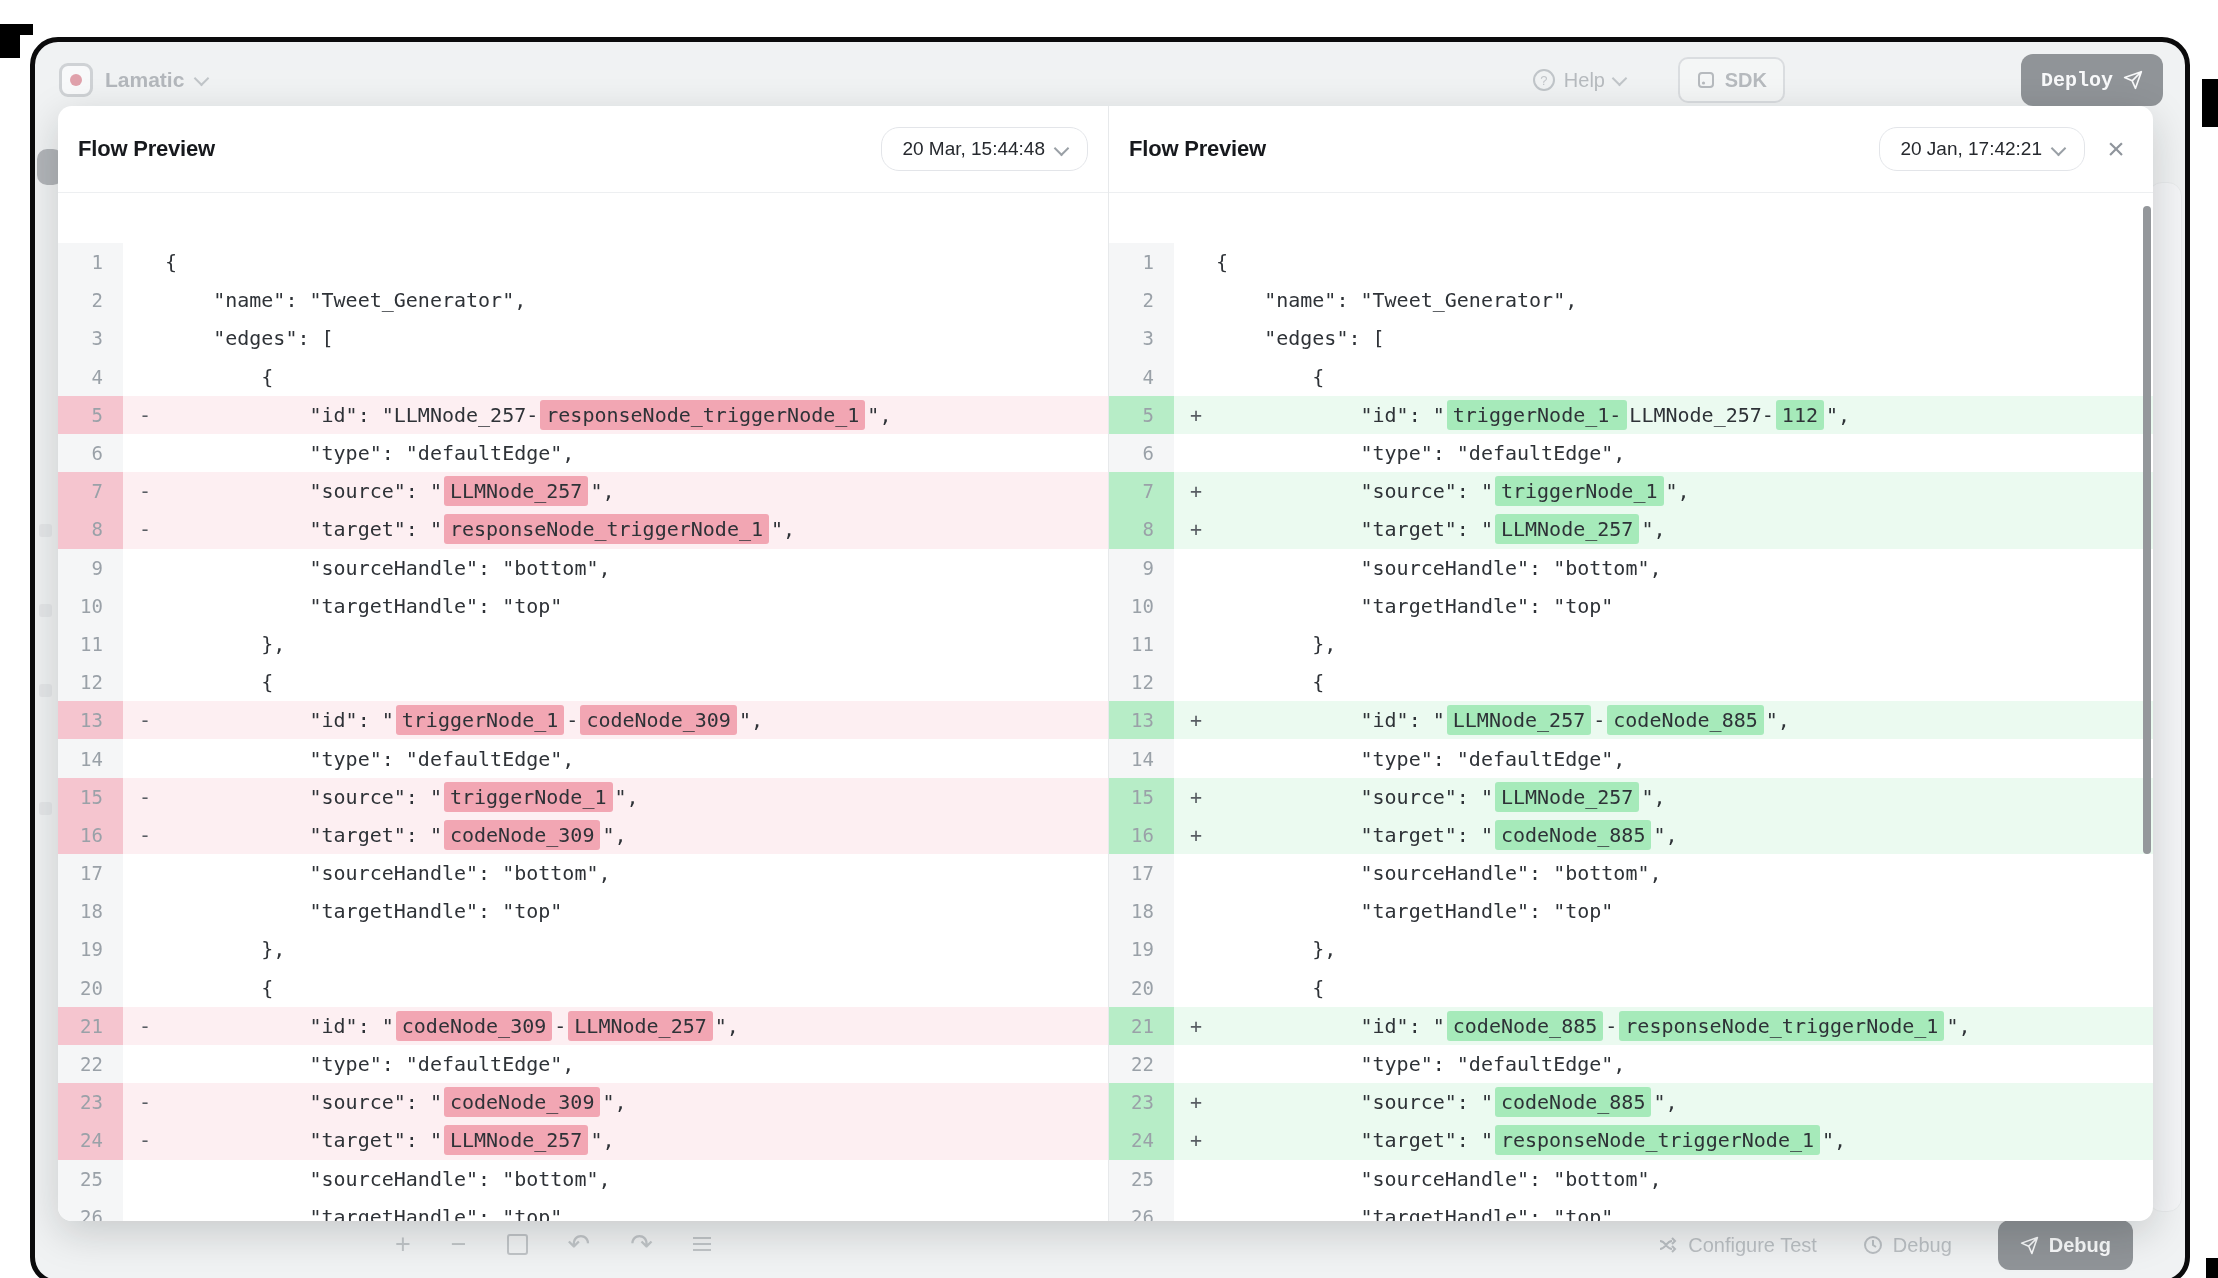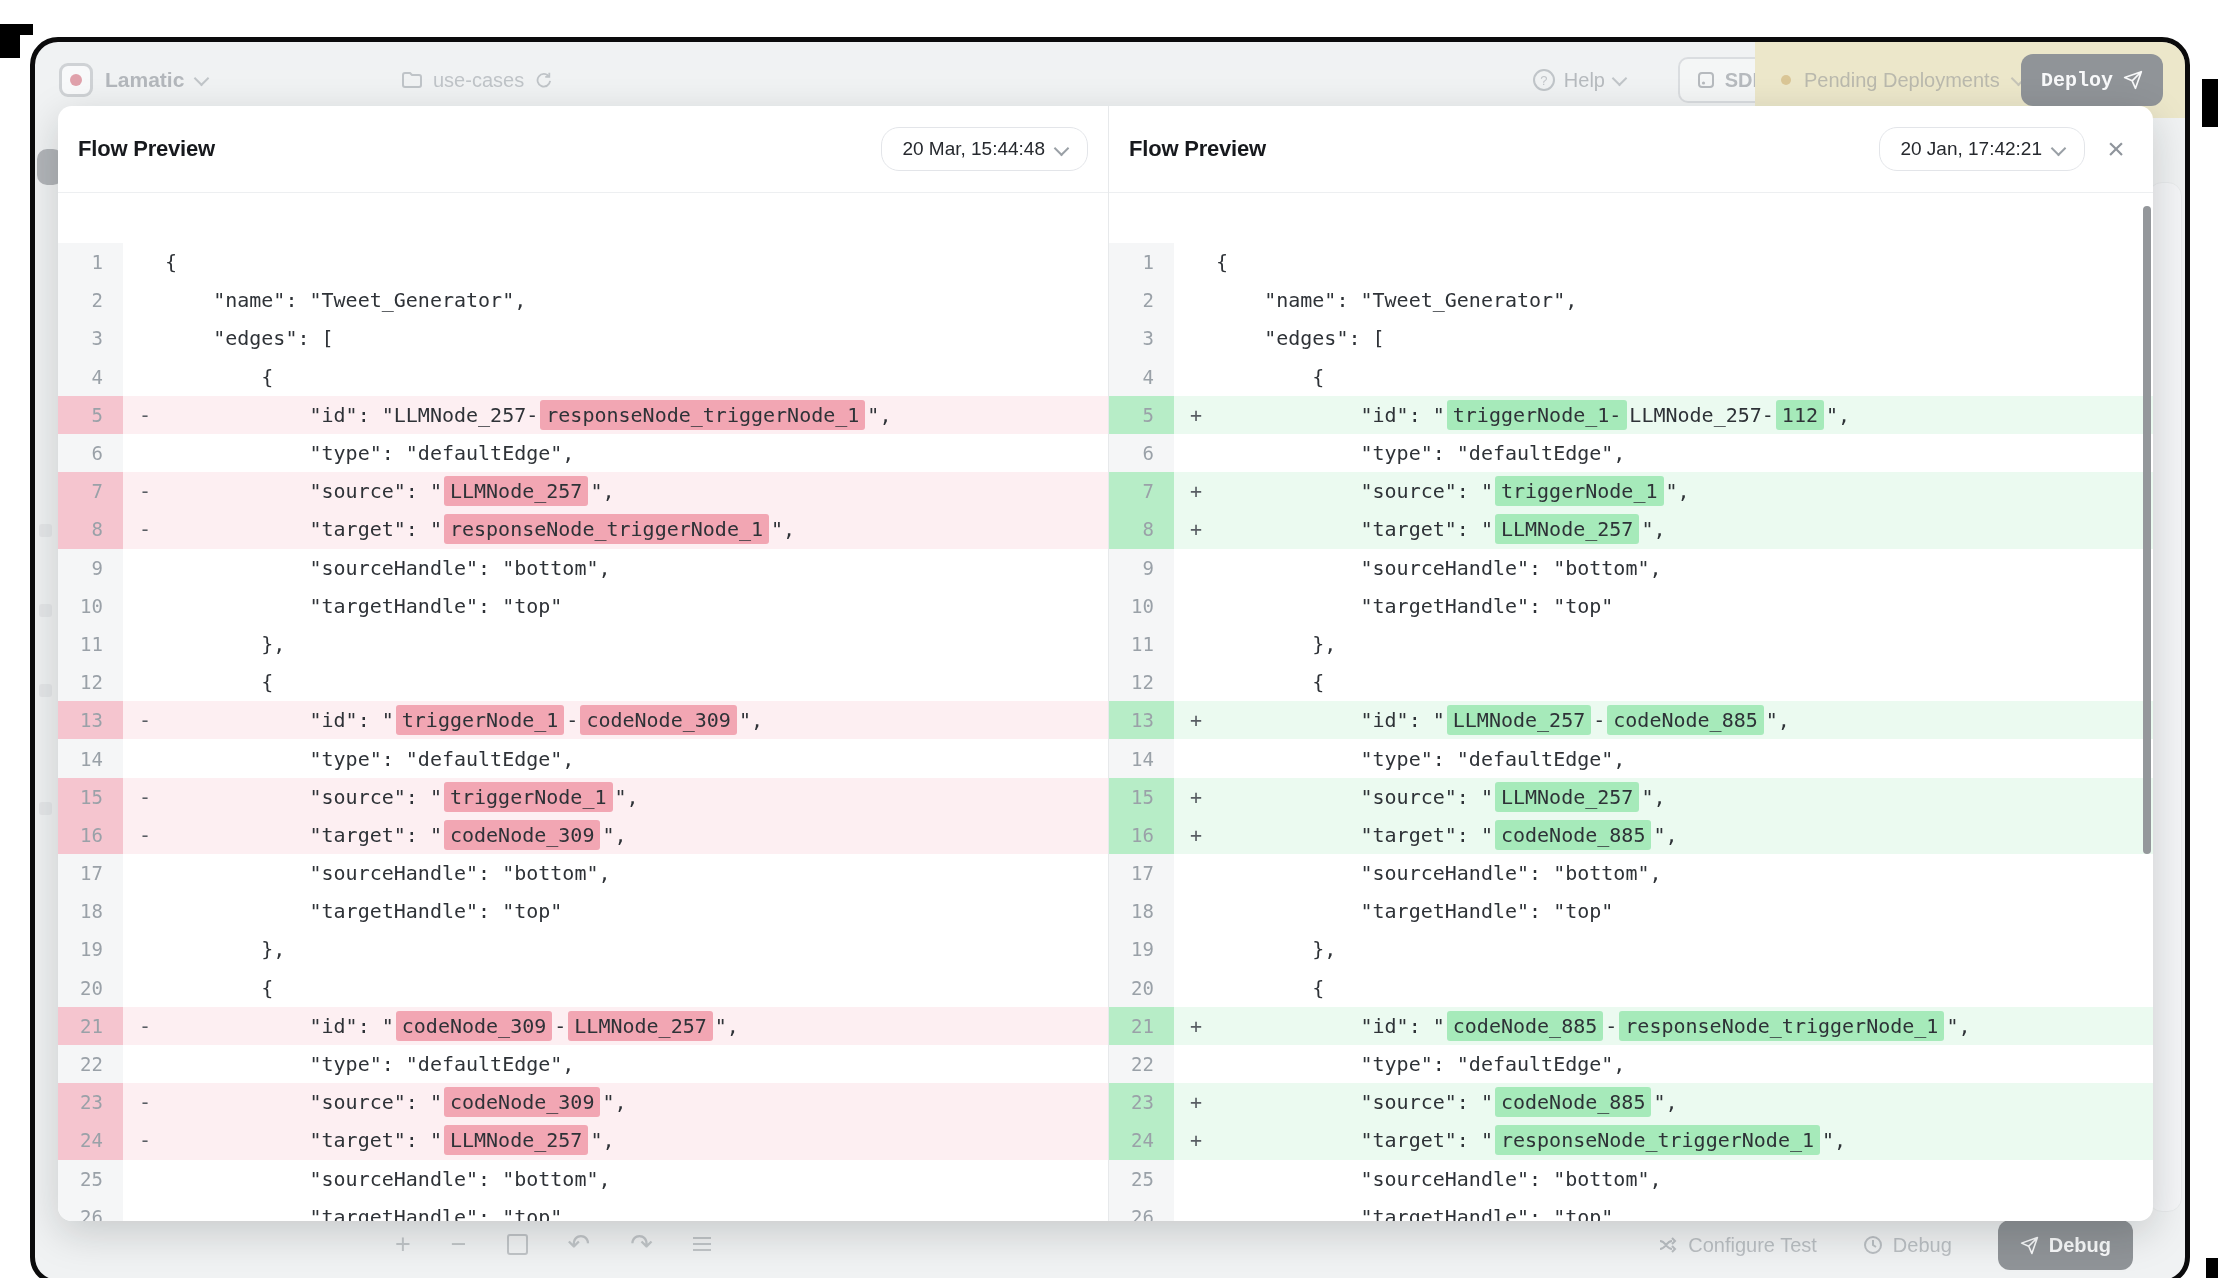--- a/index.html
+++ b/index.html
@@ -96,46 +96,31 @@
 
   <div class="window">
 
     <div class="dim">
       <div class="topbar">
         <div class="brand">
           <span class="logo"></span>
           <span class="brand-name">Lamatic</span>
           <span class="chev"></span>
         </div>
-        <div class="crumb">
-          <svg class="icon-svg" width="22" height="22" viewBox="0 0 22 22" fill="none" stroke="#989ea4" stroke-width="2">
-              <path d="M2 6a2 2 0 0 1 2-2h5l2 2h7a2 2 0 0 1 2 2v8a2 2 0 0 1-2 2H4a2 2 0 0 1-2-2z"></path>
-            </svg>
-          <span>use-cases</span>
-          <svg class="icon-svg" width="18" height="18" viewBox="0 0 20 20" fill="none" stroke="#989ea4" stroke-width="2">
-              <path d="M16.5 6a7 7 0 1 0 1.4 5"></path>
-              <polyline points="17 2 17 6.5 12.5 6.5"></polyline>
-            </svg>
-        </div>
         <div class="help">
           <span class="qicon">?</span>
           <span>Help</span>
           <span class="chev"></span>
         </div>
         <div class="sdk">
           <svg class="icon-svg" width="20" height="20" viewBox="0 0 20 20" fill="none" stroke="#878d93" stroke-width="2">
               <rect x="3" y="3" width="14" height="14" rx="3"></rect>
               <circle cx="7.5" cy="13" r="1.6" fill="#878d93" stroke="none"></circle>
             </svg>
           <span>SDK</span>
-        </div>
-        <div class="pending-zone">
-          <span class="dot"></span>
-          <span class="pending-label">Pending Deployments</span>
-          <span class="chev pz-chev"></span>
         </div>
         <div class="deploy">
           <span>Deploy</span>
           <svg class="icon-svg" width="20" height="20" viewBox="0 0 24 24" fill="none" stroke="#ffffff" stroke-width="2" stroke-linejoin="round">
               <path d="M22 2 L11 13 M22 2 L15 22 L11 13 L2 9 Z"></path>
             </svg>
         </div>
       </div>
 
       <div class="fl-toolbar">

